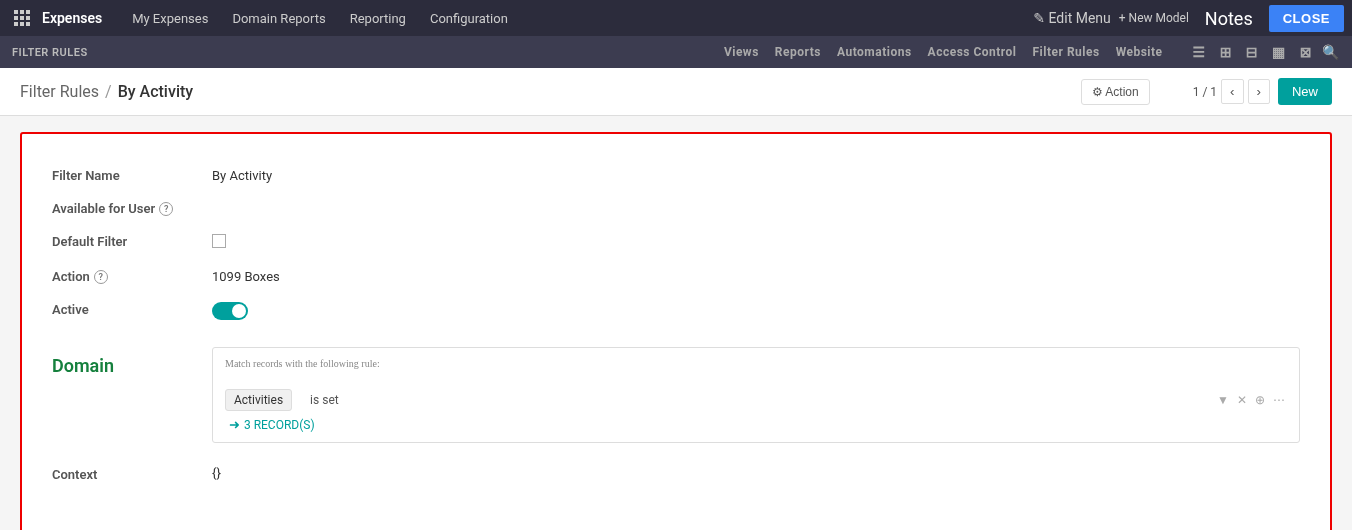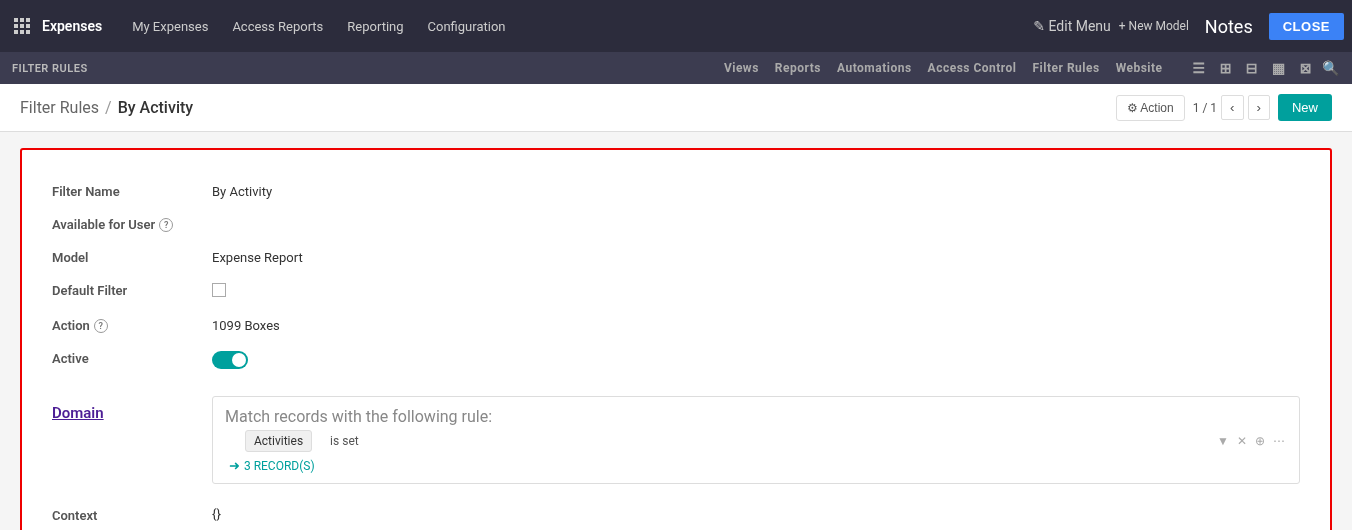--- a/index.html
+++ b/index.html
@@ -3,21 +3,21 @@
   <meta charset="utf-8">
   <style>
     * { box-sizing: border-box; margin: 0; padding: 0; }
     body { font-family: -apple-system, BlinkMacSystemFont, 'Segoe UI', Roboto, sans-serif; font-size: 13px; background: #f5f5f5; }
 
     
     .top-nav {
       background: #2c2c3c;
       display: flex;
       align-items: center;
-      height: 52px;
+      height: 36px;
       padding: 0 8px;
       color: #ccc;
     }
     .app-grid-icon {
       display: flex; align-items: center; justify-content: center;
       width: 28px; height: 28px; margin-right: 6px; cursor: pointer;
     }
     .app-grid-icon svg { width: 16px; height: 16px; fill: #ccc; }
     .app-name {
       color: white; font-weight: 600; font-size: 14px; margin-right: 20px;
@@ -75,21 +75,21 @@
     }
     .breadcrumb-parent { color: #666; cursor: pointer; }
     .breadcrumb-sep { color: #999; }
     .breadcrumb-current { color: #333; font-weight: 500; }
     .breadcrumb-actions { display: flex; align-items: center; gap: 8px; }
     .action-btn {
       display: flex; align-items: center; gap: 4px;
       border: 1px solid #ddd; background: white; padding: 5px 10px;
       border-radius: 3px; cursor: pointer; font-size: 12px; color: #555;
     }
-    .pagination { display: flex; align-items: center; gap: 4px; font-size: 12px; color: #555; }
+    .pagination { display: flex; align-items: center; gap: 4px; font-size: 12px; color: #555; margin-left: 35px; }
     .pag-btn { border: 1px solid #ddd; background: white; padding: 4px 8px; cursor: pointer; border-radius: 2px; color: #555; }
     .new-record-btn {
       background: #00a09d; color: white; border: none; padding: 6px 14px;
       border-radius: 3px; cursor: pointer; font-size: 13px; font-weight: 500;
     }
 
     
     .main-content {
       padding: 16px 20px;
     }
@@ -144,33 +144,33 @@
     .domain-section {
       margin-top: 8px;
     }
     .domain-header {
       display: flex;
       align-items: flex-start;
       padding: 8px 0;
     }
     .domain-label {
       width: 160px; flex: 0 0 160px;
-      color: #4c1d95; font-size: 15px; font-weight: 600; padding-top: 8px; text-decoration: underline;
+      color: #15803d; font-size: 18px; font-weight: 600; padding-top: 8px;
     }
     .domain-box {
       flex: 1;
       border: 1px solid #ddd;
       border-radius: 3px;
       padding: 10px 12px;
     }
     .domain-instruction {
-      color: #888; font-size: 16px; margin-bottom: 4px;
+      color: #888; font-size: 10px; margin-bottom: 20px; font-family: Liberation Serif, serif;
     }
     .domain-rule-row {
-      display: flex; align-items: center; gap: 8px; margin-bottom: 6px; margin-left: 20px;
+      display: flex; align-items: center; gap: 8px; margin-bottom: 6px;
     }
     .domain-field-tag {
       background: #f0f0f0; border: 1px solid #ddd; border-radius: 3px;
       padding: 3px 8px; font-size: 12px; color: #333;
     }
     .domain-operator {
       color: #555; font-size: 12px; flex: 1; padding-left: 10px;
     }
     .domain-icons { display: flex; align-items: center; gap: 4px; }
     .domain-icon { color: #aaa; cursor: pointer; font-size: 12px; padding: 2px; }
@@ -203,21 +203,21 @@
         <rect x="6" y="6" width="4" height="4"></rect>
         <rect x="12" y="6" width="4" height="4"></rect>
         <rect x="0" y="12" width="4" height="4"></rect>
         <rect x="6" y="12" width="4" height="4"></rect>
         <rect x="12" y="12" width="4" height="4"></rect>
       </svg>
   </div>
   <span class="app-name">Expenses</span>
   <div class="nav-items">
     <span class="nav-item">My Expenses</span>
-    <span class="nav-item">Access Reports</span>
+    <span class="nav-item">Domain Reports</span>
     <span class="nav-item">Reporting</span>
     <span class="nav-item">Configuration</span>
   </div>
   <div class="top-right">
     <span class="edit-menu-btn">✎ Edit Menu</span>
     <span class="new-model-btn">+ New Model</span>
     <span class="notes-btn">Notes</span>
     <button class="close-btn">CLOSE</button>
   </div>
 </nav>
@@ -268,24 +268,20 @@
     </div>
 
     <div class="form-row">
       <div class="form-label">
         <span>Available for User</span>
         <span class="help-icon">?</span>
       </div>
       <div class="form-value"></div>
     </div>
 
-    <div class="form-row">
-      <div class="form-label">Model</div>
-      <div class="form-value">Expense Report</div>
-    </div>
 
     <div class="form-row">
       <div class="form-label">Default Filter</div>
       <div class="form-value">
         <span class="checkbox-el"></span>
       </div>
     </div>
 
     <div class="form-row">
       <div class="form-label">

